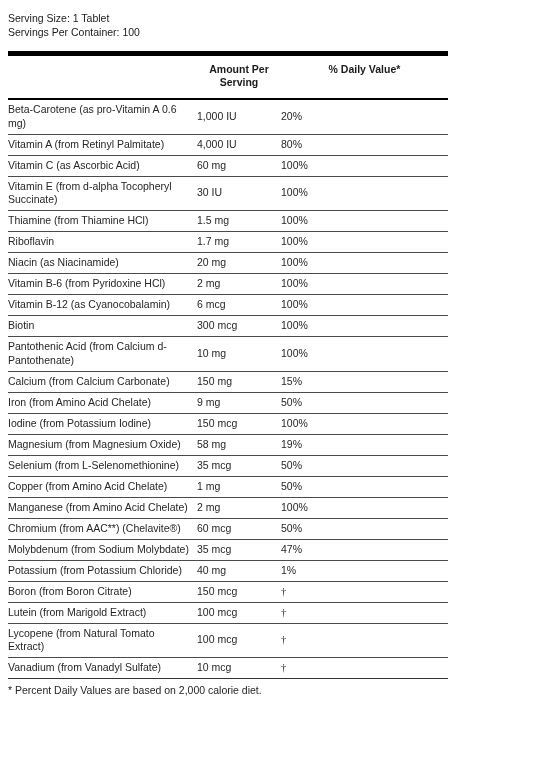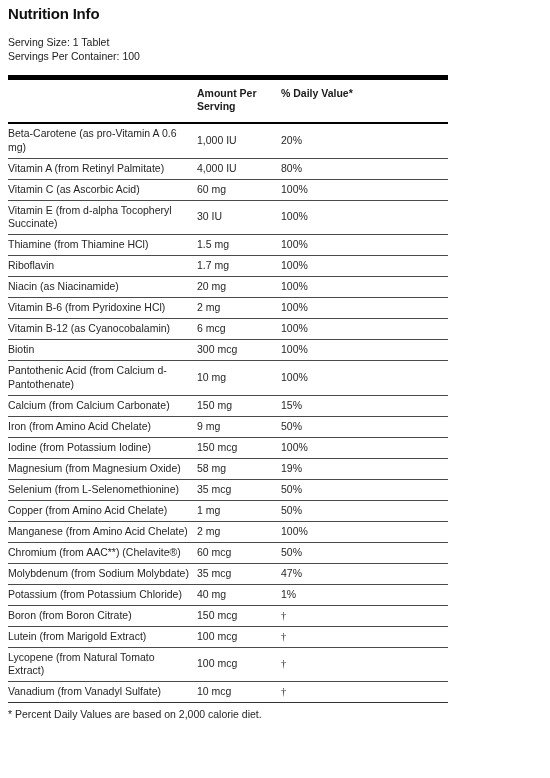--- a/index.html
+++ b/index.html
@@ -55,21 +55,21 @@
     width: 440px;
     table-layout: fixed;
   }
   table.nutri col.c-name  { width: 189px; }
   table.nutri col.c-amt   { width: 84px; }
   table.nutri col.c-dv    { width: 167px; }
 
   table.nutri th {
     font-size: 10.5px;
     font-weight: bold;
-    text-align: left;
+    text-align: center;
     vertical-align: top;
     line-height: 13px;
     padding: 7px 0 9px 0;
     color: #1a1a1a;
     border-bottom: 2.5px solid #000;
   }
   table.nutri th.h-name { border-bottom: 2.5px solid #000; }
   table.nutri td {
     font-size: 10.5px;
     line-height: 13.5px;
@@ -90,21 +90,20 @@
     color: #262626;
   }
   .footnote-line { white-space: nowrap; }
   .dagger { font-family: "Liberation Serif", serif; }
 </style>
 </head>
 <body>
 
 <div class="page">
 
-  <h1 class="panel-title">Nutrition Info</h1>
 
   <div class="serving-block">
     <div class="serving-line">Serving Size: 1 Tablet</div>
     <div class="serving-line">Servings Per Container: 100</div>
   </div>
 
   <div class="nutri-table-wrap">
 
     <div class="rule-thick"></div>
 

